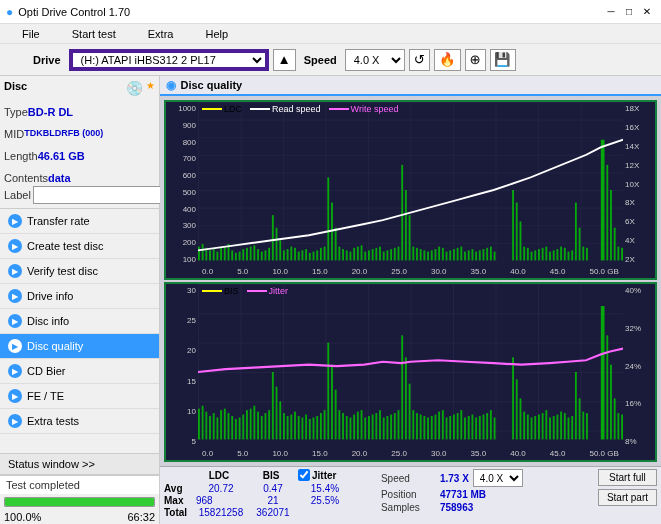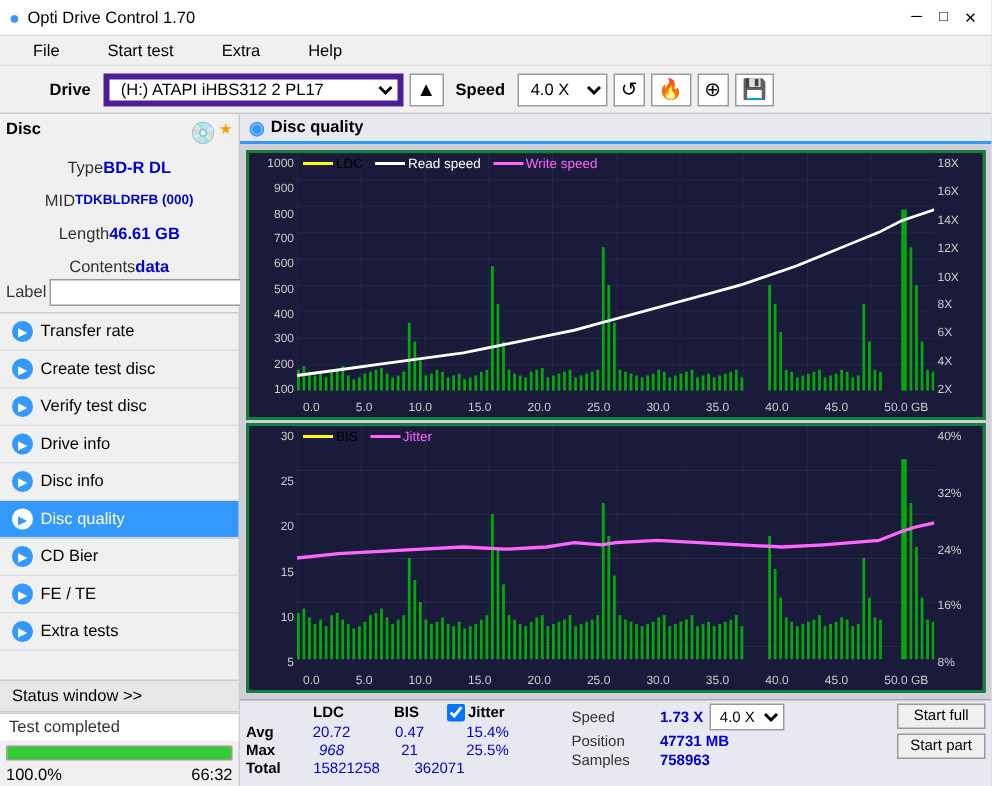--- a/index.html
+++ b/index.html
@@ -26,21 +26,21 @@
     
     #main { display: flex; height: calc(524px - 24px - 20px - 32px); }
     
     
     #leftpanel { width: 160px; background: #f0f0f0; border-right: 1px solid #ccc; display: flex; flex-direction: column; }
     
     
     #disc-section { padding: 4px; border-bottom: 1px solid #ccc; }
     #disc-header { display: flex; align-items: flex-start; justify-content: space-between; margin-bottom: 4px; }
     .disc-title { font-weight: bold; font-size: 11px; }
-    .disc-row { display: flex; justify-content: center; font-size: 11px; margin-bottom: 1px; margin-top: 10px; }
+    .disc-row { display: flex; justify-content: flex-start; font-size: 11px; margin-bottom: 1px; margin-top: 10px; }
     .disc-key { color: #333; }
     .disc-val { color: #0000cc; font-weight: bold; }
     #label-row { display: flex; align-items: center; gap: 2px; margin-top: 2px; }
     #label-input { height: 18px; border: 1px solid #999; background: white; flex: 1; font-size: 11px; padding: 0 2px; }
     #label-btn { width: 18px; height: 18px; border: 1px solid #999; background: #f0f0f0; cursor: pointer; font-size: 10px; display: flex; align-items: center; justify-content: center; }
     
     
     .nav-item { display: flex; align-items: center; gap: 5px; padding: 5px 8px; cursor: pointer; font-size: 11px; border-bottom: 1px solid #ddd; }
     .nav-item.active { background: #3399ff; color: white; }
     .nav-icon { width: 14px; height: 14px; border-radius: 50%; display: flex; align-items: center; justify-content: center; font-size: 8px; }
@@ -593,26 +593,26 @@
 
         <div style="display:flex; align-items:center; gap:2px; margin-bottom:1px;">
           <span style="width:30px; font-size:10px; font-weight:bold;">Avg</span>
           <span style="width:50px; font-size:10px; color:#0000cc; text-align:center;">20.72</span>
           <span style="width:50px; font-size:10px; color:#0000cc; text-align:center;">0.47</span>
           <span style="width:50px; font-size:10px; color:#0000cc; text-align:center;">15.4%</span>
         </div>
 
         <div style="display:flex; align-items:center; gap:2px; margin-bottom:1px;">
           <span style="width:30px; font-size:10px; font-weight:bold;">Max</span>
-          <span style="width:50px; font-size:10px; color:#0000cc; text-align:center;font-style:italic;">968</span>
+          <span style="width:50px; font-size:10px; color:#0000cc; text-align:left;">968</span>
           <span style="width:50px; font-size:10px; color:#0000cc; text-align:center;">21</span>
           <span style="width:50px; font-size:10px; color:#0000cc; text-align:center;">25.5%</span>
         </div>
 
-        <div style="display:flex; align-items:center; gap:12px;">
+        <div style="display:flex; align-items:center; gap:2px;">
           <span style="width:30px; font-size:10px; font-weight:bold;">Total</span>
           <span style="width:50px; font-size:10px; color:#0000cc; text-align:center;">15821258</span>
           <span style="width:50px; font-size:10px; color:#0000cc; text-align:center;">362071</span>
         </div>
       </div>
 
       <div style="display:flex; flex-direction:column; gap:2px; flex:1;">
         <div class="speed-row">
           <span class="speed-key">Speed</span>
           <span class="speed-val">1.73 X</span>

